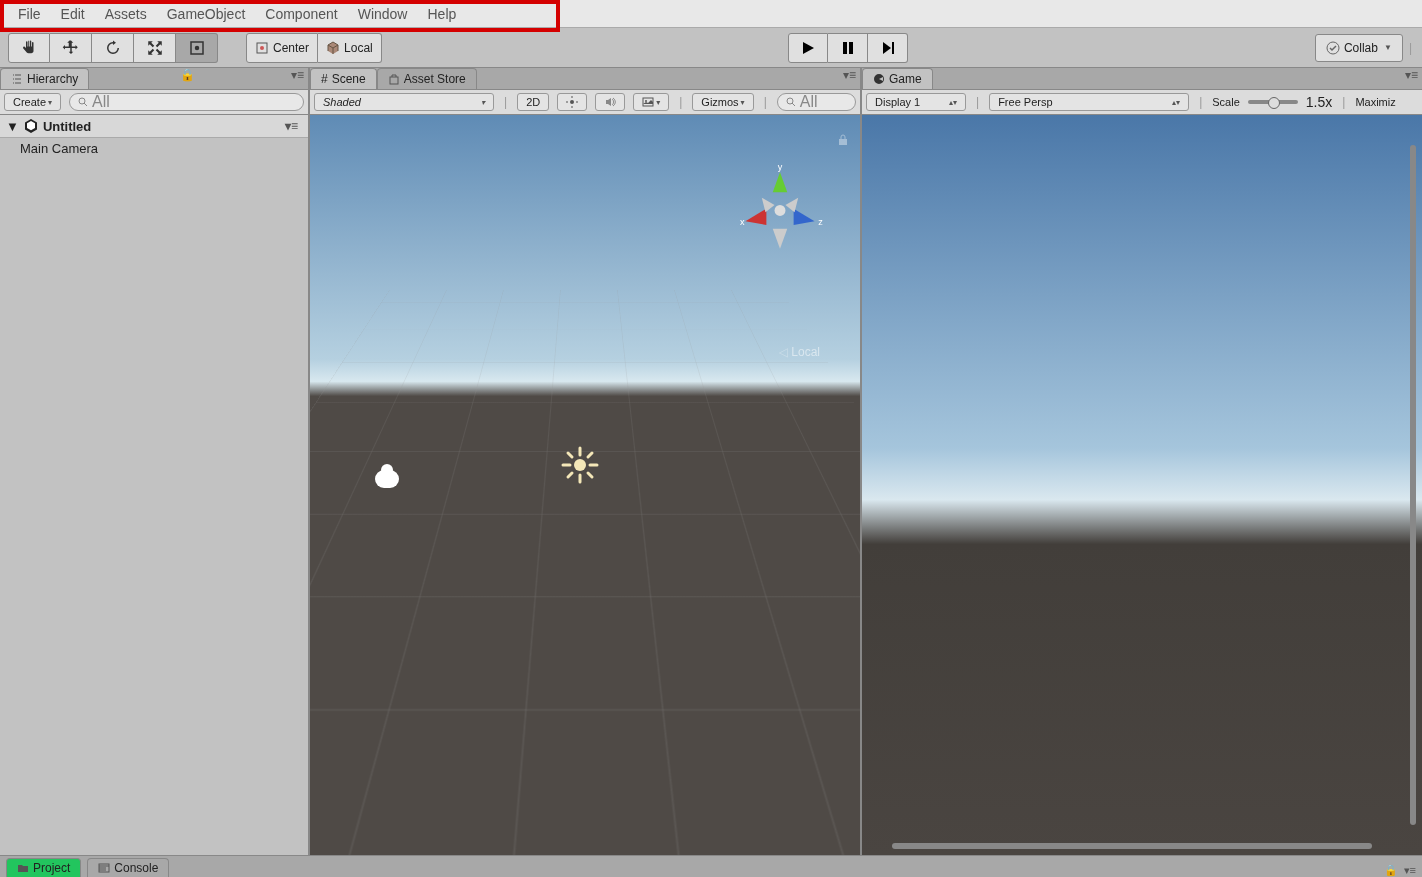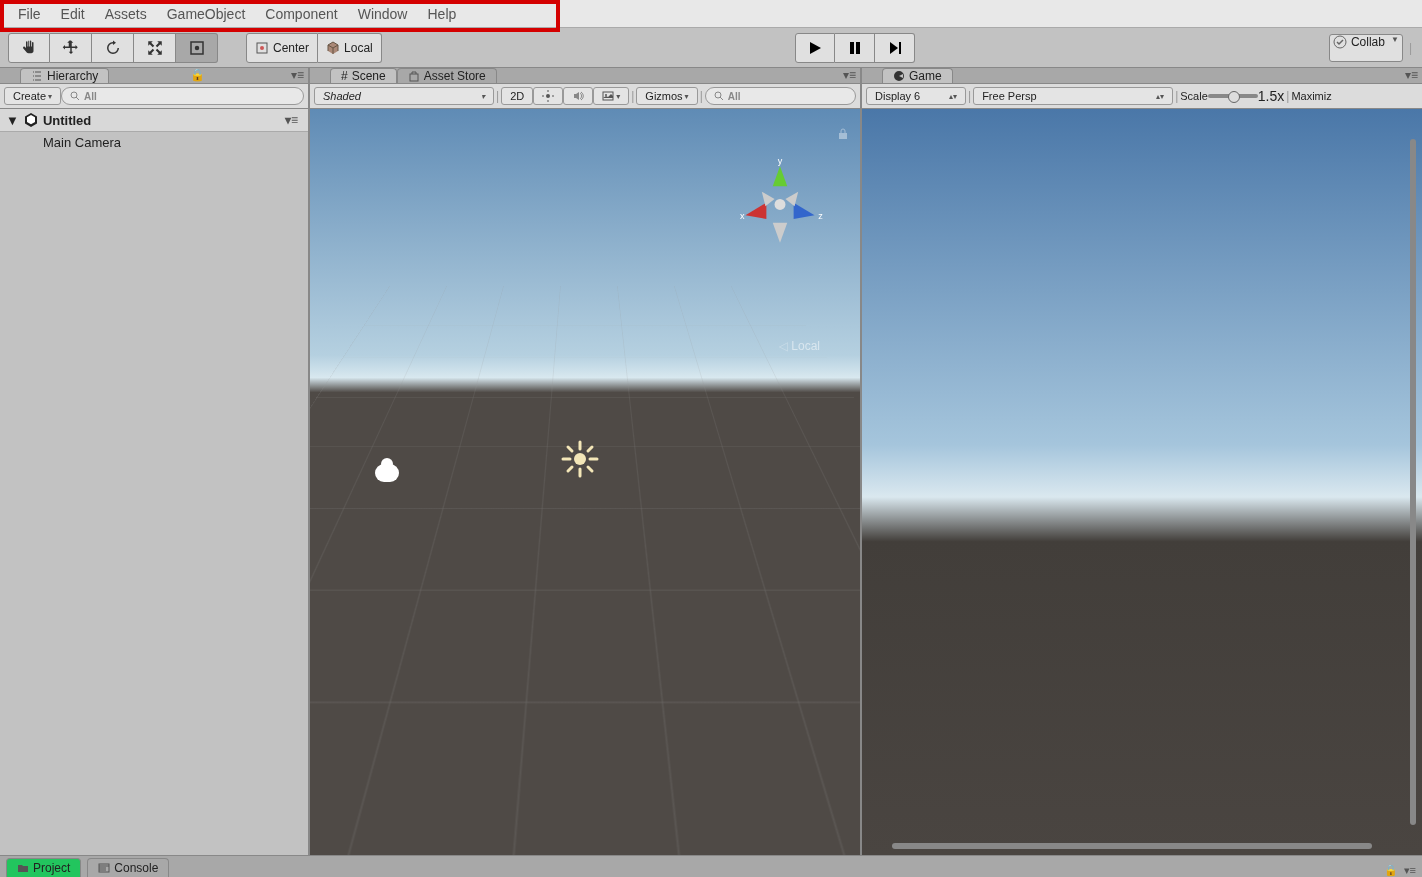--- a/index.html
+++ b/index.html
@@ -16,37 +16,37 @@
   .tool-btn.active { background: #a8a8a8; }
   .tool-group .tool-btn:not(:first-child) { border-left: none; }
   .tool-group .tool-btn:first-child { border-radius: 3px 0 0 3px; }
   .tool-group .tool-btn:last-child { border-radius: 0 3px 3px 0; }
   .toolbar-gap { width: 20px; }
   .pivot-btn { height: 30px; padding: 0 8px; background: #e0e0e0; border: 1px solid #888; display: flex; align-items: center; gap: 4px; cursor: pointer; border-radius: 3px; }
   .toolbar-center { flex: 1; }
   .play-group { display: flex; }
   .play-btn { width: 40px; height: 30px; background: #e0e0e0; border: 1px solid #888; display: flex; align-items: center; justify-content: center; cursor: pointer; }
   .play-group .play-btn:not(:first-child) { border-left: none; }
-  .collab-btn { height: 28px; padding: 0 3px; background: #e0e0e0; border: 1px solid #888; border-radius: 3px; display: flex; gap: 4px; cursor: pointer; }
+  .collab-btn { height: 28px; padding: 0 10px; background: #e0e0e0; border: 1px solid #888; border-radius: 3px; display: flex; align-items: center; gap: 4px; cursor: pointer; }
 
   .main { display: flex; height: calc(100% - 28px - 40px - 22px); }
 
   .panel { display: flex; flex-direction: column; background: #c2c2c2; }
-  .panel-tabs { display: flex; height: 16px; background: #a8a8a8; border-bottom: 1px solid #888; padding-left: 20px; }
+  .panel-tabs { display: flex; height: 22px; background: #a8a8a8; border-bottom: 1px solid #888; }
   .panel-tab { padding: 3px 10px; background: #c2c2c2; border: 1px solid #888; border-bottom: none; border-radius: 4px 4px 0 0; display: flex; align-items: center; gap: 4px; font-size: 12px; cursor: pointer; }
   .panel-tab.inactive { background: #a8a8a8; }
-  .panel-toolbar { height: 22px; background: #dcdcdc; border-bottom: 1px solid #888; display: flex; align-items: center; padding: 12px 4px; gap: 0; }
+  .panel-toolbar { height: 22px; background: #dcdcdc; border-bottom: 1px solid #888; display: flex; align-items: center; padding: 12px 4px; gap: 8px; }
   .small-btn { height: 18px; padding: 0 8px; background: #e4e4e4; border: 1px solid #999; border-radius: 3px; font-size: 11px; display: flex; align-items: center; cursor: pointer; }
-  .search-field { flex: 1; height: 18px; border: 1px solid #999; border-radius: 9px; padding: 0 8px; display: flex; align-items: center; font-size: 10px; color: #888; background: #e8e8e8; font-weight: bold; }
+  .search-field { flex: 1; height: 18px; border: 1px solid #999; border-radius: 9px; padding: 0 8px; display: flex; align-items: center; font-size: 16px; color: #888; background: #e8e8e8; }
 
   .hierarchy { width: 310px; border-right: 2px solid #888; }
   .hierarchy-content { flex: 1; background: #c2c2c2; overflow: auto; }
   .h-row { padding: 3px 6px; display: flex; align-items: center; gap: 4px; font-size: 13px; }
   .h-row.scene { background: #d8d8d8; border-bottom: 1px solid #aaa; font-weight: bold; }
-  .h-row.obj { padding-left: 43px; }
+  .h-row.obj { padding-left: 20px; }
 
   .scene-panel { flex: 1; border-right: 2px solid #888; }
   .scene-view { flex: 1; position: relative; overflow: hidden; background: linear-gradient(to bottom, #5f8bb5 0%, #b5d0e0 33%, #d8e8ef 36%, #4f4a46 38%, #4f4a46 100%); }
   .grid-overlay { position: absolute; inset: 0; background-image:
      linear-gradient(rgba(150,150,150,0.3) 1px, transparent 1px),
      linear-gradient(90deg, rgba(150,150,150,0.3) 1px, transparent 1px);
      background-size: 80px 80px; background-position: 0 280px; transform: perspective(600px) rotateX(55deg); transform-origin: center 40%; opacity: 0.5; }
   .gizmo { position: absolute; top: 50px; right: 30px; width: 100px; height: 100px; }
   .sun-icon { position: absolute; top: 330px; left: 250px; width: 40px; height: 40px; }
   .cloud-icon { position: absolute; top: 355px; left: 65px; width: 24px; height: 18px; background: #fff; border-radius: 10px; }
@@ -307,21 +307,21 @@
       <div class="panel-tab">
         <svg width="12" height="12" viewBox="0 0 12 12">
             <path fill="#333" d="M6 1a5 5 0 100 10A5 5 0 006 1zm0 5l4-2v4z"></path>
           </svg>
         <span>Game</span>
       </div>
       <span class="opt-menu">▾≡</span>
     </div>
     <div class="panel-toolbar">
       <div class="small-btn" style="width:100px;justify-content:space-between;">
-        <span>Display 6</span>
+        <span>Display 1</span>
         <span class="dd-arrow">▴▾</span>
       </div>
       <span class="pipe">|</span>
       <div class="small-btn" style="width:200px;justify-content:space-between;">
         <span>Free Persp</span>
         <span class="dd-arrow">▴▾</span>
       </div>
       <span class="pipe">|</span>
       <span style="font-size:11px;">Scale</span>
       <div class="scale-slider"></div>

